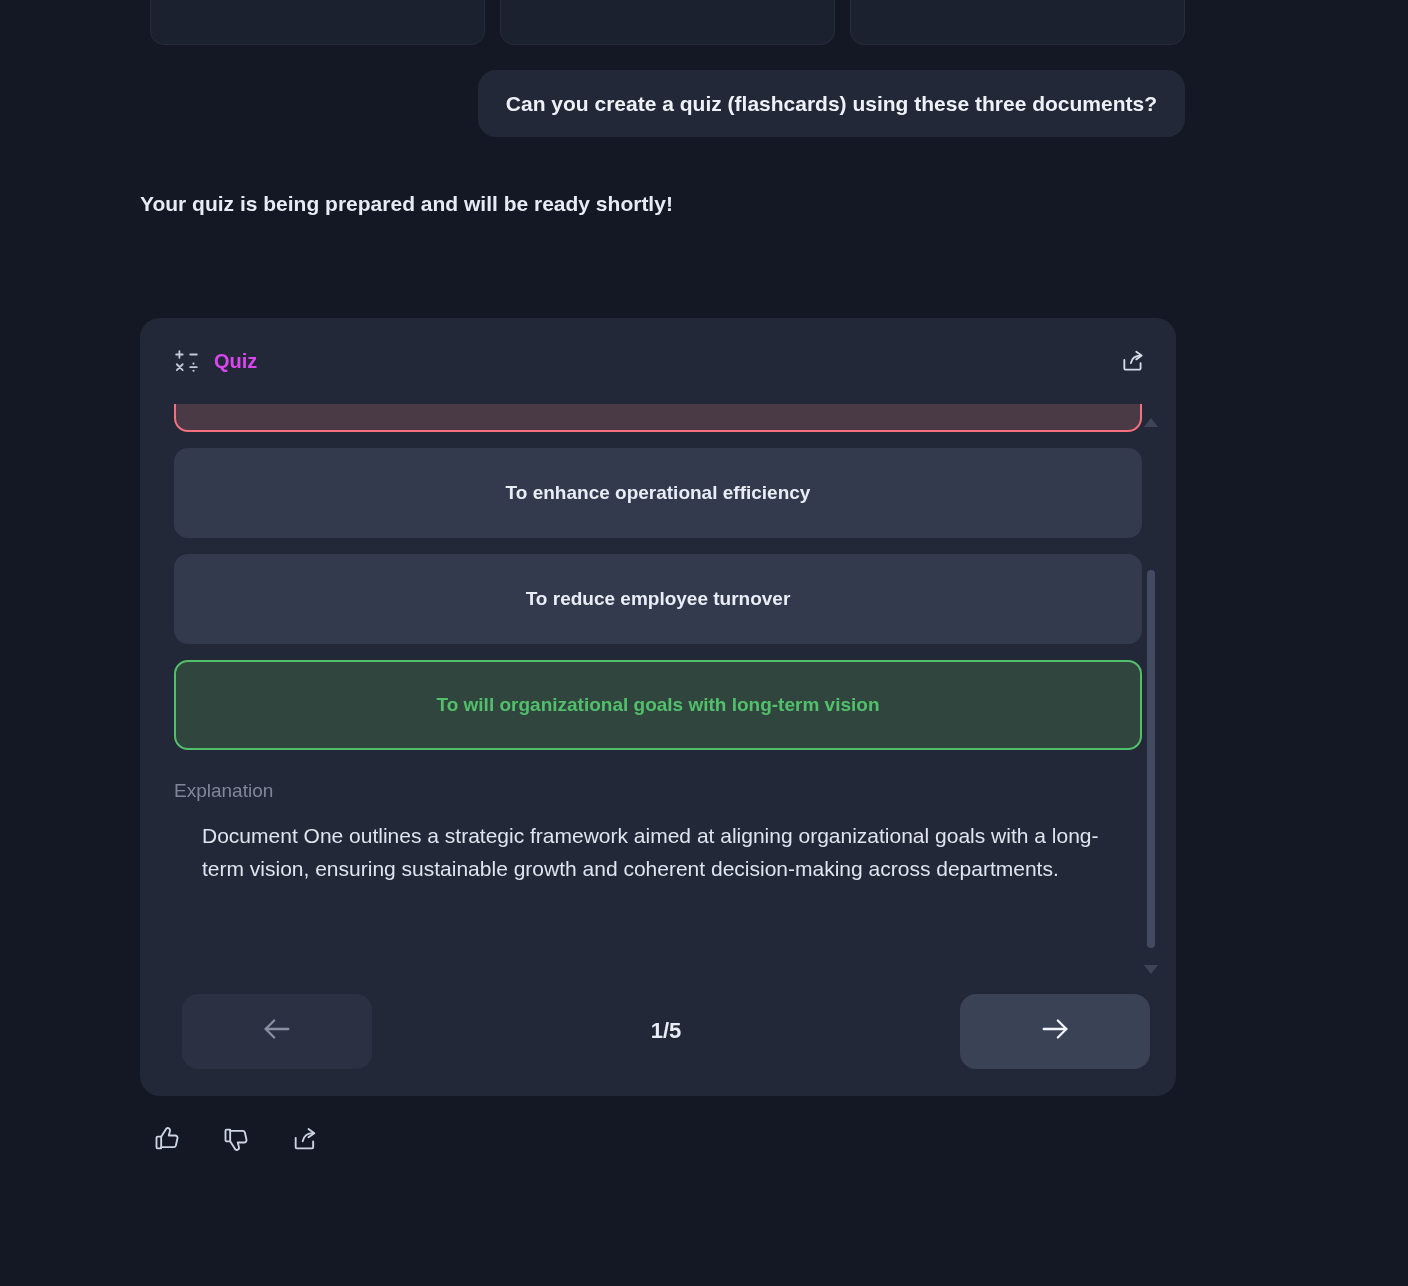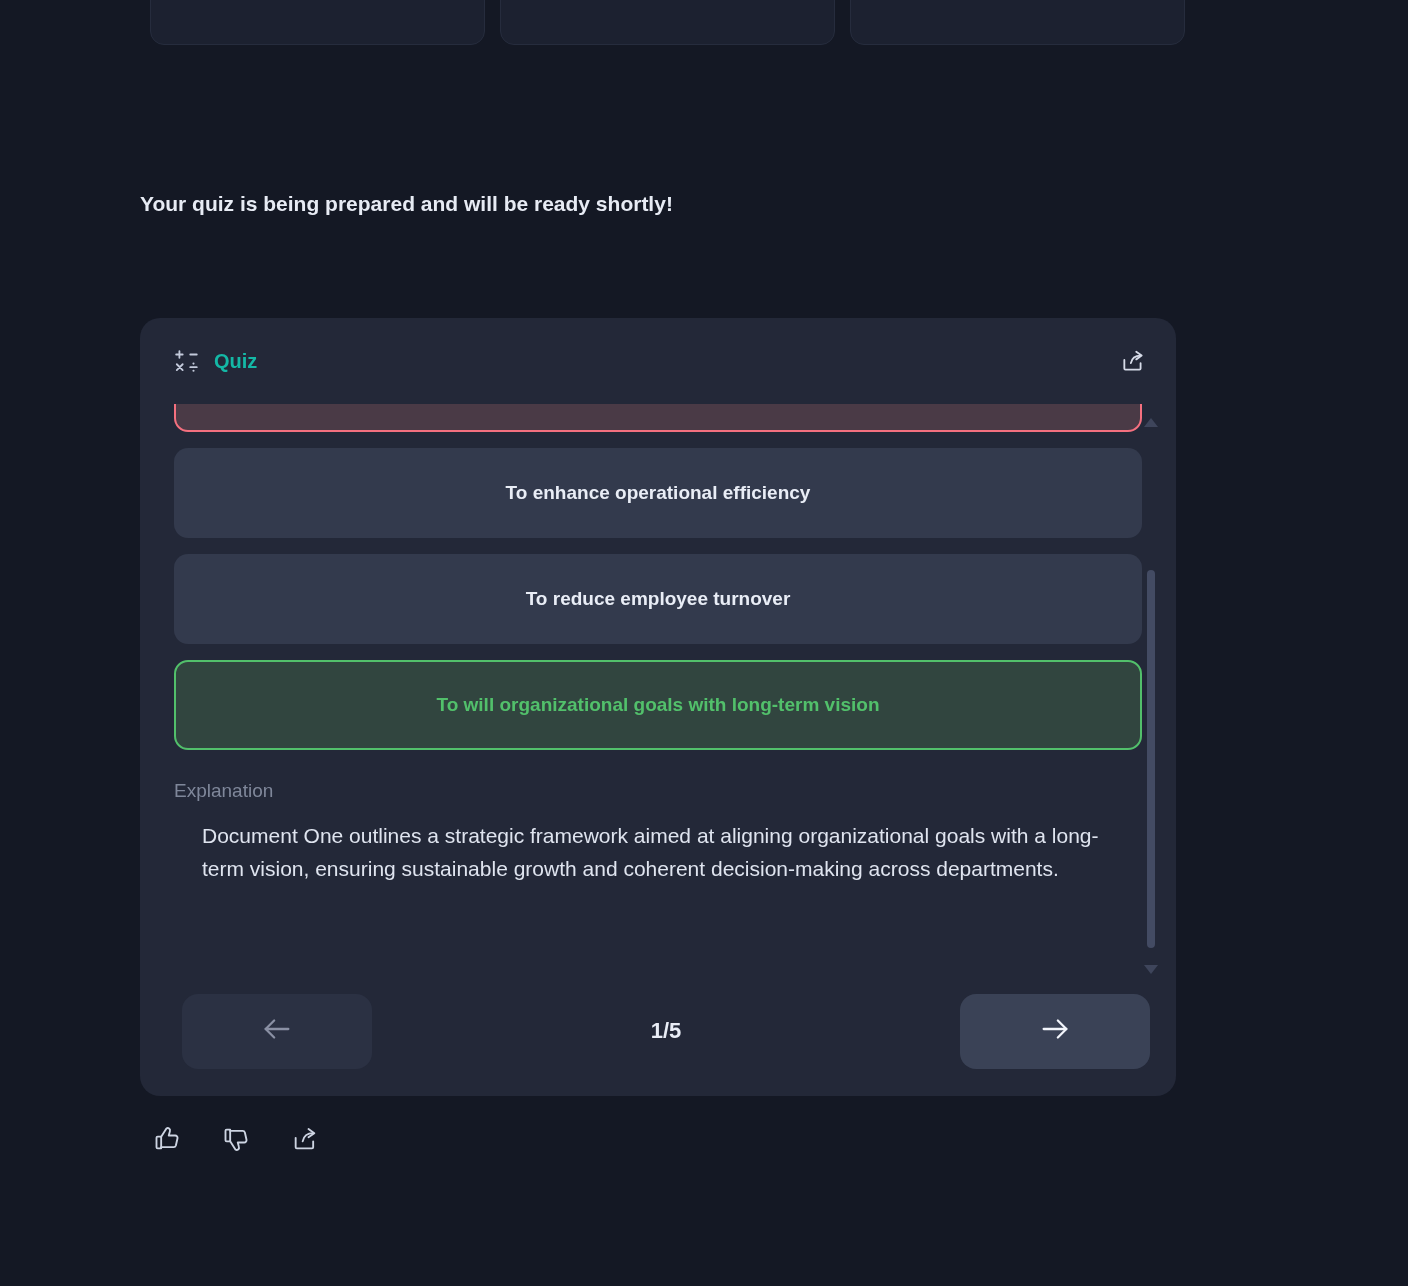--- a/index.html
+++ b/index.html
@@ -94,21 +94,21 @@
     gap: 14px;
   }
   .math-icon {
     width: 26px;
     height: 26px;
     display: block;
   }
   .quiz-title {
     font-size: 20px;
     font-weight: bold;
-    color: #14b8a6;
+    color: #d946ef;
   }
   .header-spacer { flex: 1; }
   .share-btn {
     width: 34px;
     height: 34px;
     display: flex;
     align-items: center;
     justify-content: center;
     cursor: pointer;
   }
@@ -286,20 +286,23 @@
       
     </div>
     <div class="pdf-card">
       
     </div>
     <div class="pdf-card">
       
     </div>
   </div>
 
+  <div class="user-row">
+    <div class="user-bubble">Can you create a quiz (flashcards) using these three documents?</div>
+  </div>
 
   <div class="assistant-text">Your quiz is being prepared and will be ready shortly!</div>
 
   <div class="quiz-card">
 
     <div class="quiz-header">
       <div class="quiz-header-left">
         <span>
           <svg class="math-icon" viewBox="0 0 24 24" fill="none" stroke="#c3cadb" stroke-width="1.7" stroke-linecap="round">
             <path d="M2 6 h6 M5 3 v6"></path>

